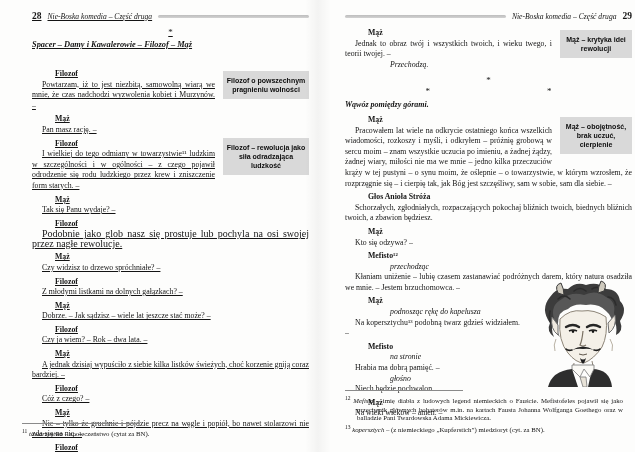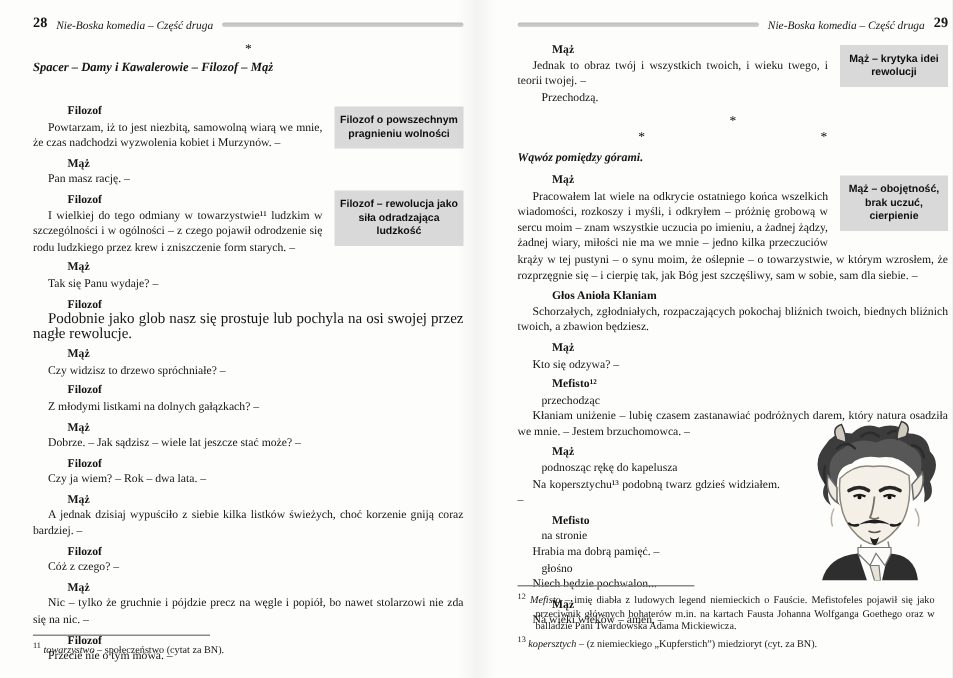--- a/index.html
+++ b/index.html
@@ -7,35 +7,35 @@
     position:relative;width:635px;height:452px;margin:0 auto;
     background:#fdfdfc;color:#141414;overflow:hidden;display:flex;
     font-family:"Liberation Serif","DejaVu Serif",serif;
   }
   .spread::after{
     content:"";position:absolute;left:305px;top:0;width:26px;height:100%;
     background:linear-gradient(to right,rgba(0,0,0,0),rgba(0,0,0,0.04),rgba(0,0,0,0));
     pointer-events:none;
   }
   .page{position:relative;box-sizing:border-box;height:452px;}
-  .page-left{width:318px;padding:10px 9px 0 22px;}
+  .page-left{width:318px;padding:10px 9px 0 32px;text-decoration:underline;}
   .page-right{width:317px;padding:10px 3px 0 27px;}
   
   .pg-header{display:flex;align-items:center;gap:6px;height:12px;margin-bottom:6px;font-size:7.6px;}
   .page-num{font-weight:bold;font-size:9.5px;}
   .running-title{font-style:italic;white-space:nowrap;}
   .hrule{flex:1;height:3px;background:linear-gradient(to bottom,#bdbdbd,#d2d2d2);border-radius:2px;}
   
   .flow{font-size:7.8px;line-height:10.6px;}
   .star-single{text-align:center;font-size:9px;line-height:8px;margin:5px 0 3px;}
   .scene-heading{text-align:left;font-style:italic;font-weight:bold;font-size:8.4px;margin:4px 0 20px;}
   .speaker{margin:3px 0 0 23px;font-weight:bold;}
   .line{margin:0;text-align:justify;text-indent:10px;}
   .line.small{font-size:10px;line-height:10px;}
-  .stage{margin:0 0 0 16px;}
+  .stage{margin:0 0 0 45px;font-style:italic;}
   .stars-triangle{width:150px;margin:7px auto 2px;text-align:center;font-size:9px;line-height:6px;}
   .stars-triangle .row2{display:flex;justify-content:space-between;padding:0 12px;margin-top:5px;}
   .scene-caption{text-align:left;font-style:italic;font-weight:bold;font-size:8px;margin:6px 0 4px;}
   
   .margin-note{
     float:right;clear:right;background:#d9d9d9;color:#0d0d0d;
     font-family:"Liberation Sans","DejaVu Sans",sans-serif;
     font-weight:bold;font-size:7px;line-height:9px;text-align:center;
     padding:5px 3px;margin:2px 0 10px 8px;
   }
@@ -117,21 +117,21 @@
           <div class="row1">*</div>
           <div class="row2">
             <span>*</span>
             <span>*</span>
           </div>
         </div>
         <div class="scene-caption">Wąwóz pomiędzy górami.</div>
         <div class="margin-note">Mąż – obojętność, brak uczuć, cierpienie</div>
         <p class="speaker">Mąż</p>
         <p class="line">Pracowałem lat wiele na odkrycie ostatniego końca wszelkich wiadomości, rozkoszy i myśli, i odkryłem – próżnię grobową w sercu moim – znam wszystkie uczucia po imieniu, a żadnej żądzy, żadnej wiary, miłości nie ma we mnie – jedno kilka przeczuciów krąży w tej pustyni – o synu moim, że oślepnie – o towarzystwie, w którym wzrosłem, że rozprzęgnie się – i cierpię tak, jak Bóg jest szczęśliwy, sam w sobie, sam dla siebie. –</p>
-        <p class="speaker">Głos Anioła Kłaniam</p>
+        <p class="speaker">Głos Anioła Stróża</p>
         <p class="line">Schorzałych, zgłodniałych, rozpaczających pokochaj bliźnich twoich, biednych bliźnich twoich, a zbawion będziesz.</p>
         <p class="speaker">Mąż</p>
         <p class="line">Kto się odzywa? –</p>
         <p class="speaker">Mefisto¹²</p>
         <p class="stage">przechodząc</p>
         <p class="line">Kłaniam uniżenie – lubię czasem zastanawiać podróżnych darem, który natura osadziła we mnie. – Jestem brzuchomowca. –</p>
   <div class="portrait-float">
     <svg viewBox="0 0 104 108" xmlns="http://www.w3.org/2000/svg">
 
       <path d="M22 44 Q12 30 22 18 Q28 8 40 10 Q48 2 58 6 Q70 2 78 10 Q90 10 92 22 Q100 30 92 42 Q96 52 88 56 Q90 46 84 38 Q84 26 74 24 Q62 18 52 22 Q40 20 34 28 Q26 32 26 42 Q22 50 26 58 Q18 52 22 44 Z" fill="#3c3c3c"></path>

